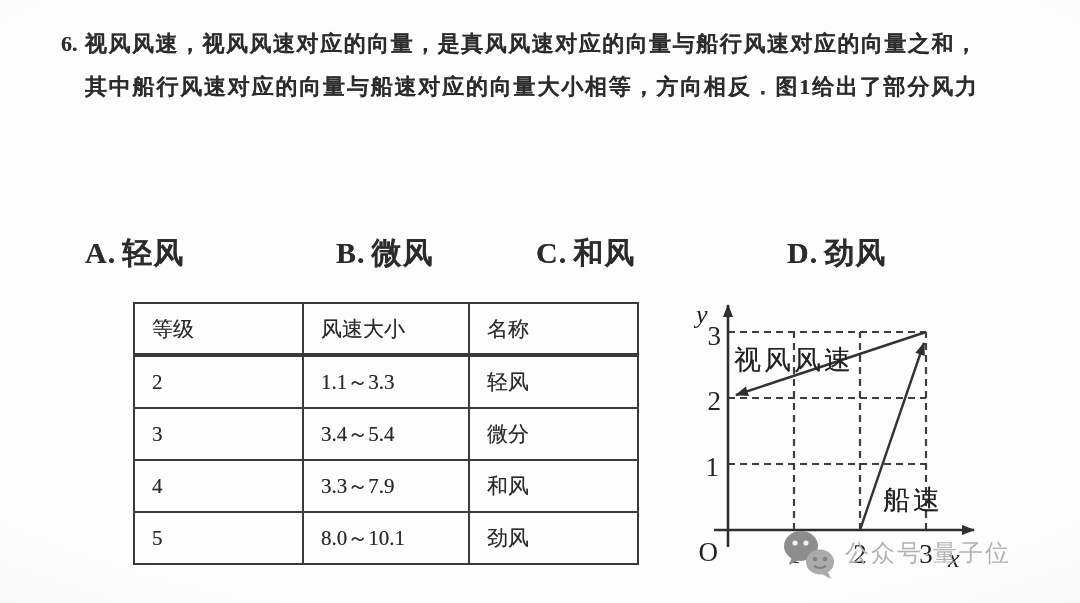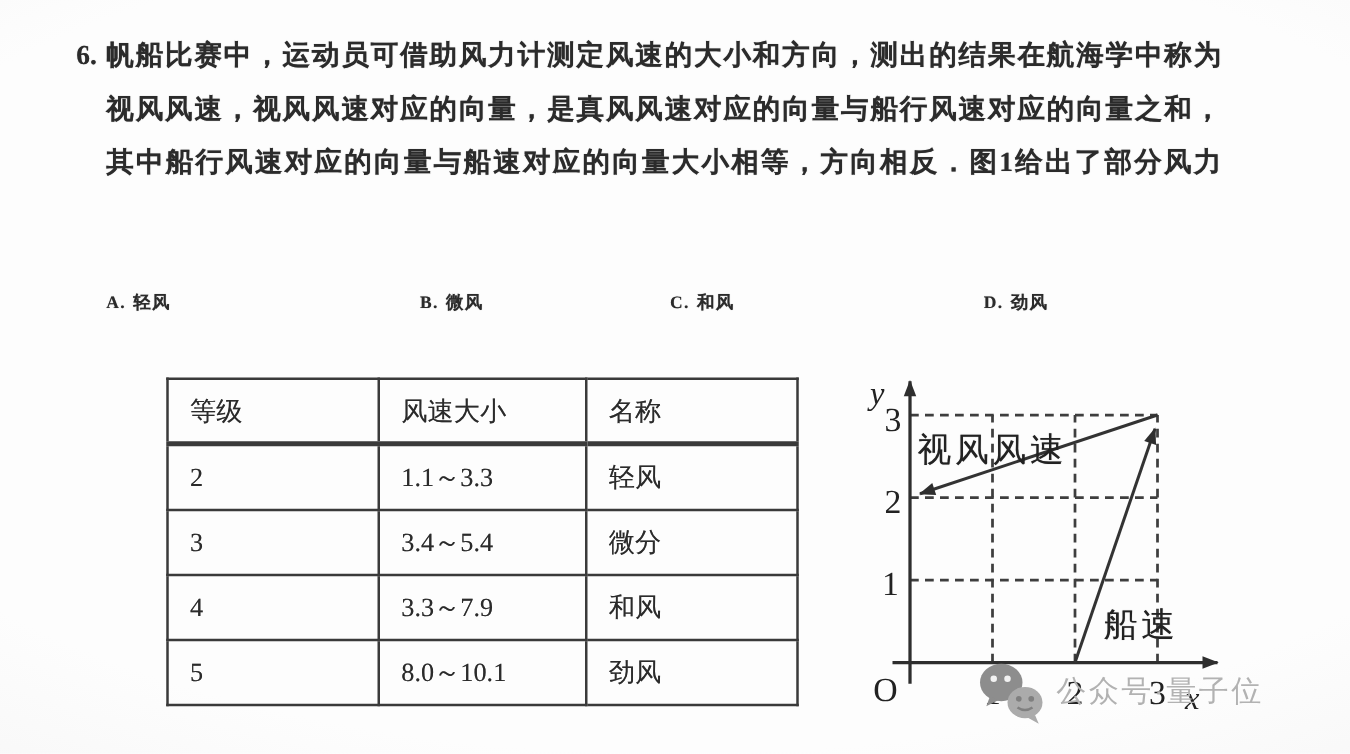--- a/index.html
+++ b/index.html
@@ -15,21 +15,21 @@
   .qblock {
     position:absolute; left:85px; top:22px; width:892px;
     font-size:22px; line-height:43px; font-weight:700;
     text-shadow:0 0 0.6px rgba(20,20,20,0.55);
   }
   .qnum { position:absolute; left:-24px; top:0; }
   .qline.just { text-align:justify; text-align-last:justify; }
   .qline.last { letter-spacing:0.8px; }
   .opt {
     position:absolute; top:233px;
-    font-size:14px; font-weight:700; letter-spacing:1px;
+    font-size:30px; font-weight:700; letter-spacing:1px;
     text-shadow:0 0 0.6px rgba(20,20,20,0.55);
   }
   .opt .opt-text { margin-left:6px; }
   
   table.windtable {
     position:absolute; left:133px; top:302px;
     width:504px; border-collapse:collapse; table-layout:fixed;
     font-size:21px;
     text-shadow:0 0 0.5px rgba(20,20,20,0.5);
   }
@@ -56,21 +56,20 @@
     font-family:"Liberation Sans", sans-serif;
   }
 </style>
 </head>
 <body>
 
 <div class="page">
 
   <div class="qblock">
     <span class="qnum">6.</span>
-    <div class="qline just">帆船比赛中，运动员可借助风力计测定风速的大小和方向，测出的结果在航海学中称为</div>
     <div class="qline just">视风风速，视风风速对应的向量，是真风风速对应的向量与船行风速对应的向量之和，</div>
     <div class="qline just">其中船行风速对应的向量与船速对应的向量大小相等，方向相反．图1给出了部分风力</div>
   </div>
 
   <span class="opt" style="left:85px">
     <span>A.</span><span class="opt-text">轻风</span>
   </span>
   <span class="opt" style="left:336px">
     <span>B.</span><span class="opt-text">微风</span>
   </span>

